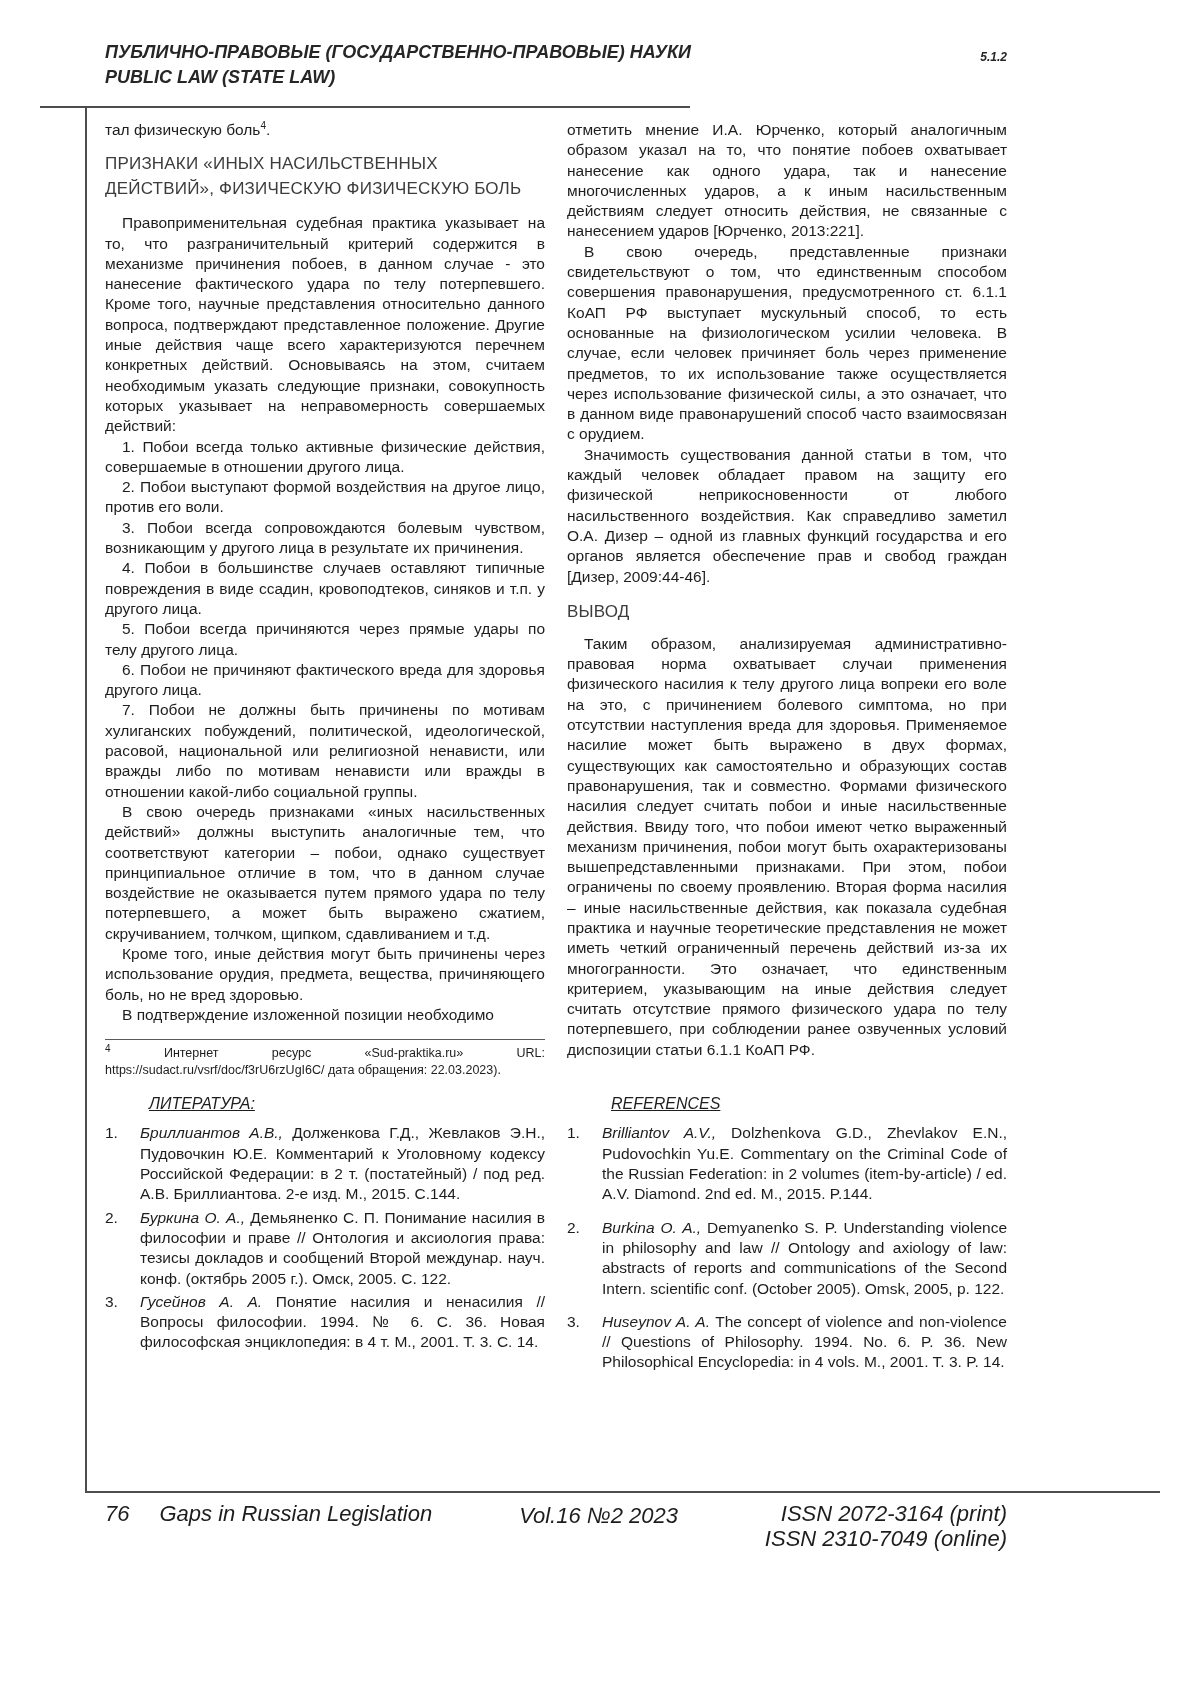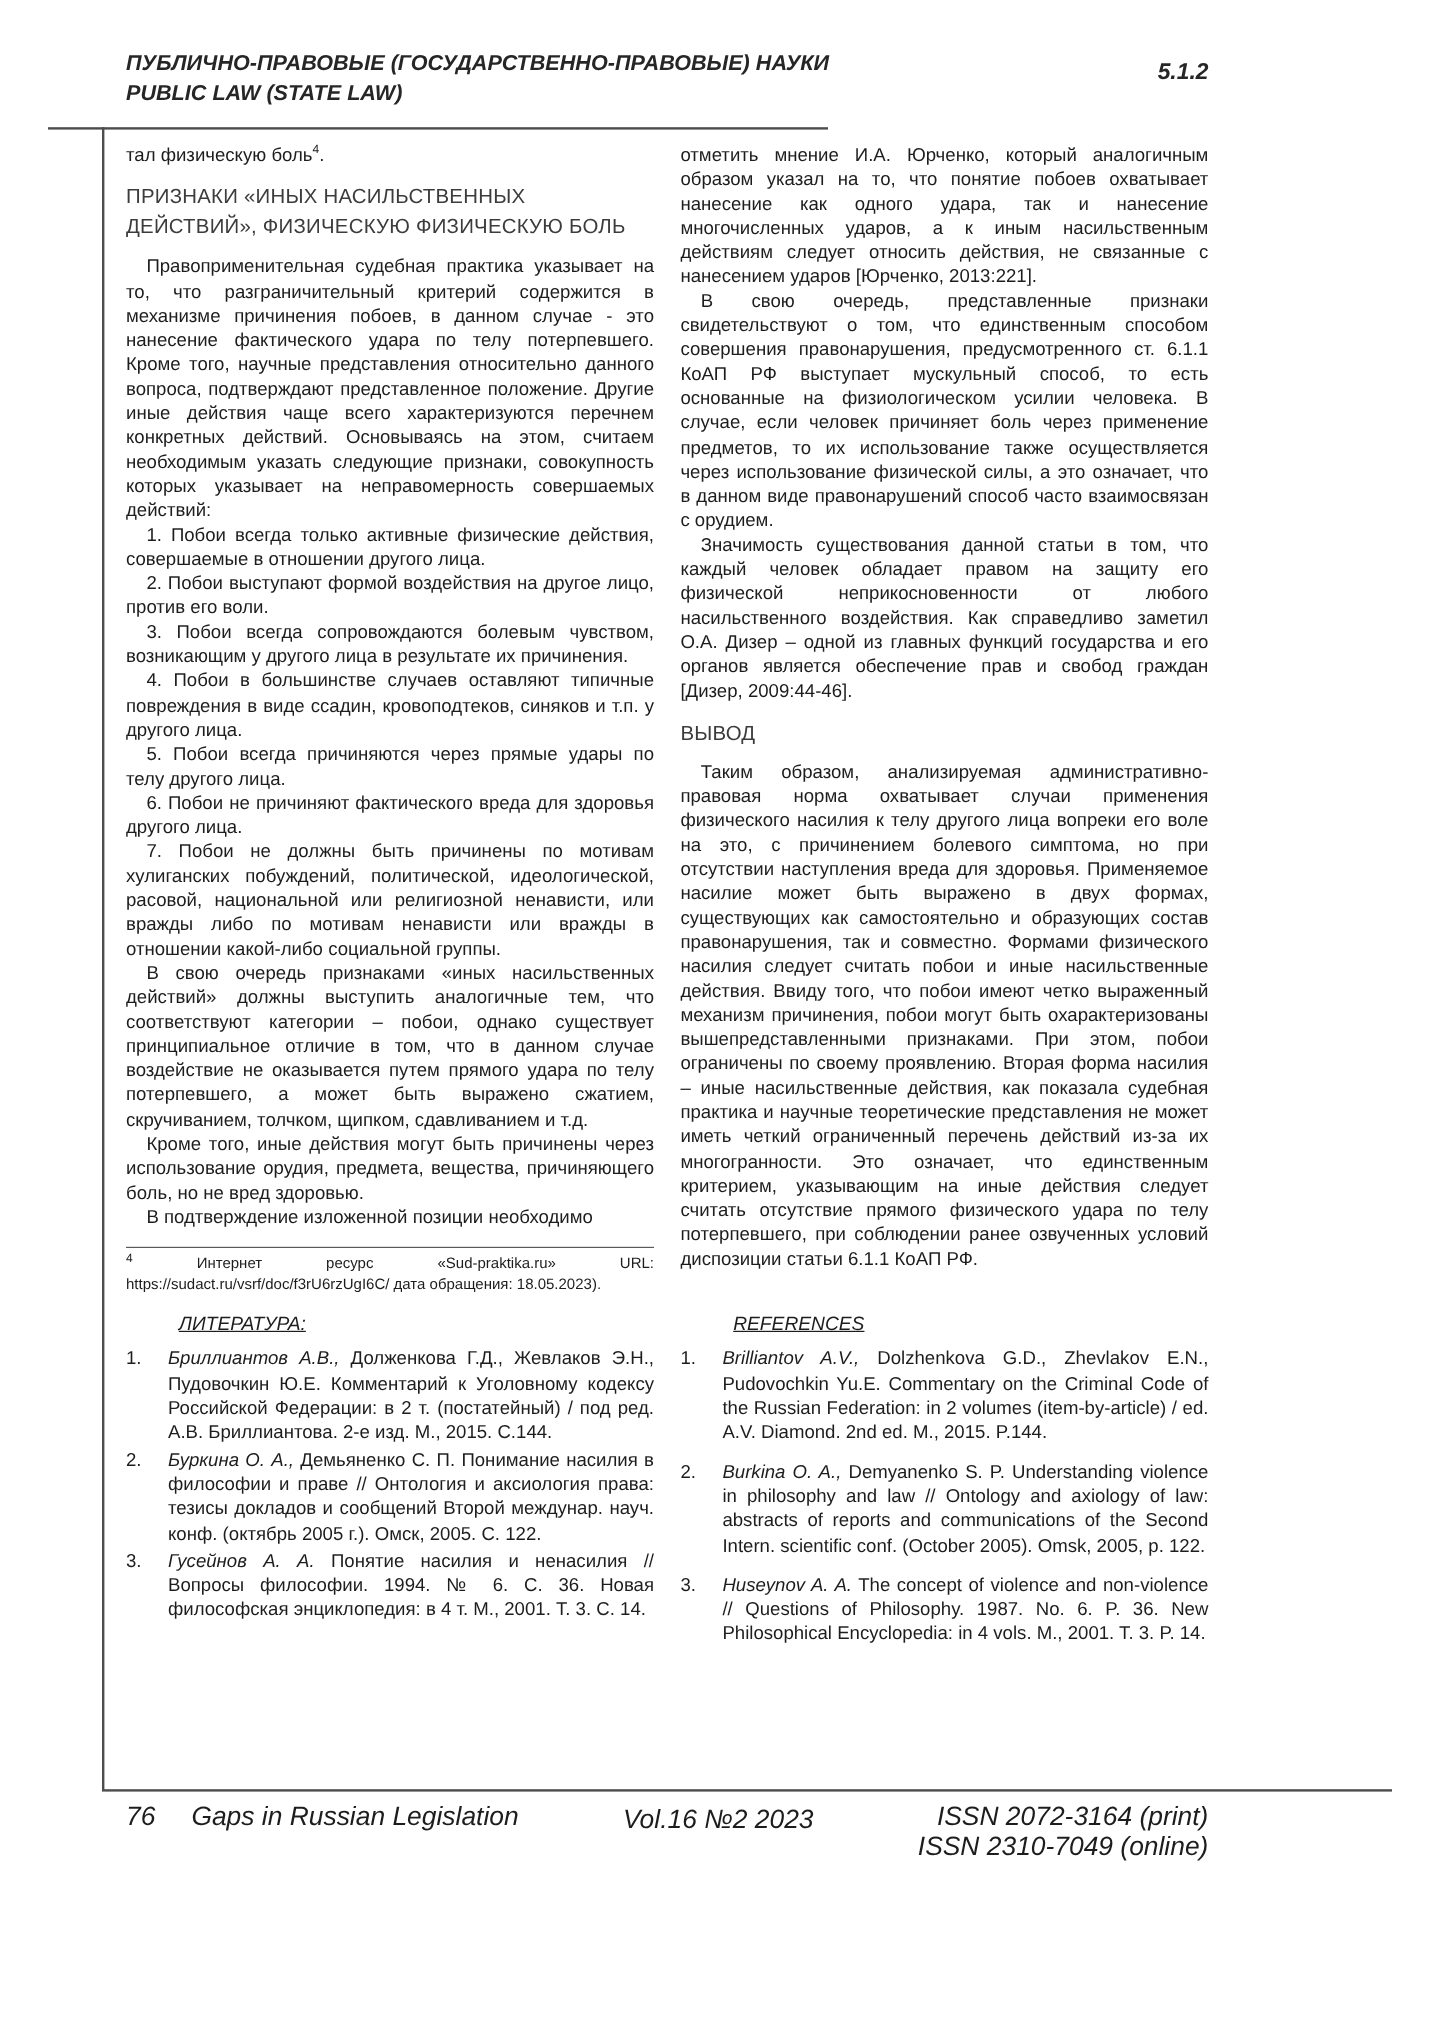--- a/index.html
+++ b/index.html
@@ -3,21 +3,21 @@
 <meta charset="utf-8">
 <style>
   * { margin:0; padding:0; box-sizing:border-box; }
   html,body { background:#ffffff; }
   body { width:1200px; font-family:"Liberation Sans","DejaVu Sans",sans-serif; color:#1d1d1d; }
   .page { position:relative; width:1200px; height:1697px; background:#ffffff; overflow:hidden; }
 
   
   .running-header { position:absolute; top:40px; left:105px; width:902px; display:flex; justify-content:space-between; }
   .header-titles { font-style:italic; font-weight:bold; font-size:18px; line-height:25px; color:#262626; }
-  .header-code { font-style:italic; font-weight:bold; font-size:19px; color:#262626; padding-top:10px; }
+  .header-code { font-style:italic; font-weight:bold; font-size:12px; color:#262626; padding-top:10px; }
 
   
   .header-rule { position:absolute; top:106px; left:40px; width:650px; border-top:2px solid #4d4d4d; }
   .margin-rule { position:absolute; top:106px; left:85px; width:2px; height:1386px; background:#4d4d4d; }
   .footer-rule { position:absolute; top:1491px; left:85px; width:1075px; border-top:2px solid #4d4d4d; }
 
   
   .content { position:absolute; top:120px; left:105px; width:902px; }
   .row { display:flex; gap:22px; align-items:flex-start; }
   .col { width:440px; font-size:15.5px; line-height:20.3px; text-align:justify; color:#1d1d1d; }
@@ -80,21 +80,21 @@
         <p class="body-p">4. Побои в большинстве случаев оставляют типичные повреждения в виде ссадин, кровоподтеков, синяков и т.п. у другого лица.</p>
         <p class="body-p">5. Побои всегда причиняются через прямые удары по телу другого лица.</p>
         <p class="body-p">6. Побои не причиняют фактического вреда для здоровья другого лица.</p>
         <p class="body-p">7. Побои не должны быть причинены по мотивам хулиганских побуждений, политической, идеологической, расовой, национальной или религиозной ненависти, или вражды либо по мотивам ненависти или вражды в отношении какой-либо социальной группы.</p>
         <p class="body-p">В свою очередь признаками «иных насильственных действий» должны выступить аналогичные тем, что соответствуют категории – побои, однако существует принципиальное отличие в том, что в данном случае воздействие не оказывается путем прямого удара по телу потерпевшего, а может быть выражено сжатием, скручиванием, толчком, щипком, сдавливанием и т.д.</p>
         <p class="body-p">Кроме того, иные действия могут быть причинены через использование орудия, предмета, вещества, причиняющего боль, но не вред здоровью.</p>
         <p class="body-p">В подтверждение изложенной позиции необходимо</p>
 
         <div class="footnote-block">
           <div class="footnote-sep"></div>
-          <div class="footnote"><sup>4</sup> <span>Интернет ресурс «Sud-praktika.ru» URL: https://sudact.ru/vsrf/doc/f3rU6rzUgI6C/ дата обращения: 18.05.2023).</span></div>
+          <div class="footnote"><sup>4</sup> <span>Интернет ресурс «Sud-praktika.ru» URL: https://sudact.ru/vsrf/doc/f3rU6rzUgI6C/ дата обращения: 22.03.2023).</span></div>
         </div>
       </div>
 
       <div class="col">
         <p class="body-p noindent">отметить мнение И.А. Юрченко, который аналогичным образом указал на то, что понятие побоев охватывает нанесение как одного удара, так и нанесение многочисленных ударов, а к иным насильственным действиям следует относить действия, не связанные с нанесением ударов [Юрченко, 2013:221].</p>
         <p class="body-p">В свою очередь, представленные признаки свидетельствуют о том, что единственным способом совершения правонарушения, предусмотренного ст. 6.1.1 КоАП РФ выступает мускульный способ, то есть основанные на физиологическом усилии человека. В случае, если человек причиняет боль через применение предметов, то их использование также осуществляется через использование физической силы, а это означает, что в данном виде правонарушений способ часто взаимосвязан с орудием.</p>
         <p class="body-p">Значимость существования данной статьи в том, что каждый человек обладает правом на защиту его физической неприкосновенности от любого насильственного воздействия. Как справедливо заметил О.А. Дизер – одной из главных функций государства и его органов является обеспечение прав и свобод граждан [Дизер, 2009:44-46].</p>
 
         <div class="section-heading conclusion">ВЫВОД</div>
 
@@ -127,21 +127,21 @@
         <div class="ref-item">
           <span class="ref-num">1.</span>
           <span class="ref-body"><i class="authors">Brilliantov A.V.,</i><span> Dolzhenkova G.D., Zhevlakov E.N., Pudovochkin Yu.E. Commentary on the Criminal Code of the Russian Federation: in 2 volumes (item-by-article) / ed. A.V. Diamond. 2nd ed. M., 2015. P.144.</span></span>
         </div>
         <div class="ref-item">
           <span class="ref-num">2.</span>
           <span class="ref-body"><i class="authors">Burkina O. A.,</i><span> Demyanenko S. P. Understanding violence in philosophy and law // Ontology and axiology of law: abstracts of reports and communications of the Second Intern. scientific conf. (October 2005). Omsk, 2005, p. 122.</span></span>
         </div>
         <div class="ref-item">
           <span class="ref-num">3.</span>
-          <span class="ref-body"><i class="authors">Huseynov A. A.</i><span> The concept of violence and non-violence // Questions of Philosophy. 1987. No. 6. P. 36. New Philosophical Encyclopedia: in 4 vols. M., 2001. T. 3. P. 14.</span></span>
+          <span class="ref-body"><i class="authors">Huseynov A. A.</i><span> The concept of violence and non-violence // Questions of Philosophy. 1994. No. 6. P. 36. New Philosophical Encyclopedia: in 4 vols. M., 2001. T. 3. P. 14.</span></span>
         </div>
       </div>
     </div>
   </div>
 
   <div class="footer-rule"></div>
   <div class="footer">
     <div class="footer-left">
       <span>76</span>
       <span>Gaps in Russian Legislation</span>

